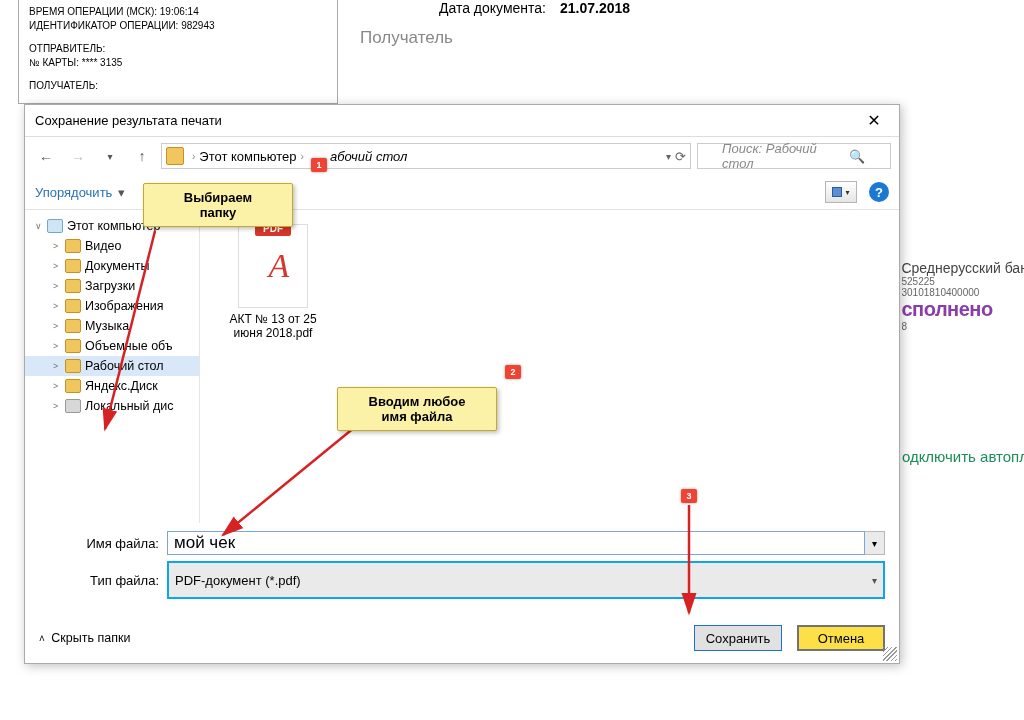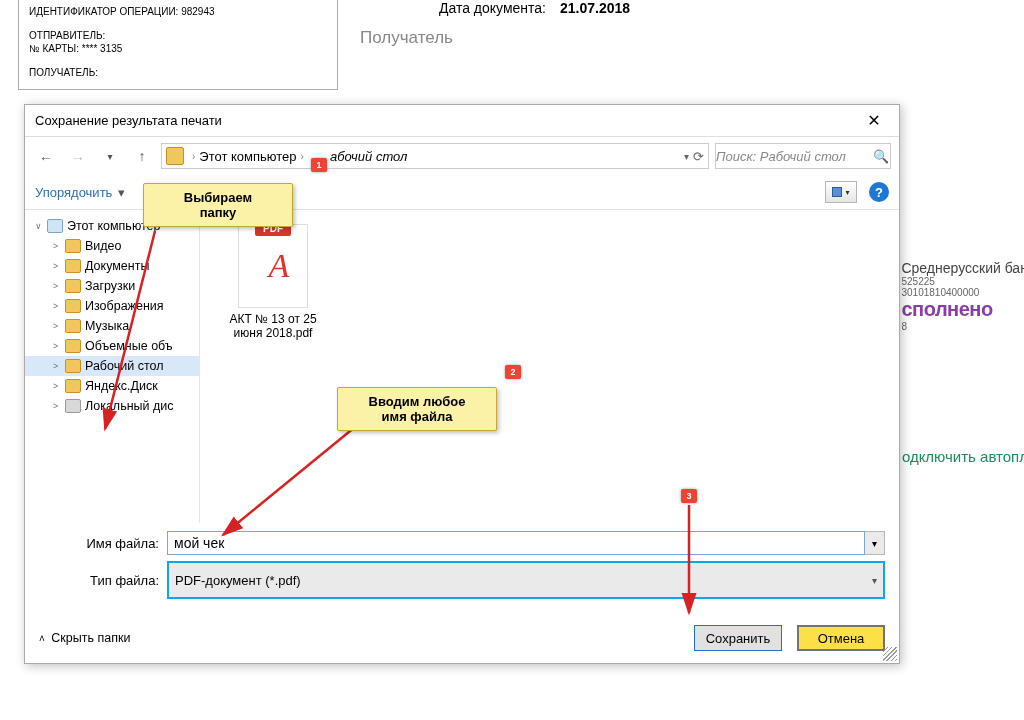--- a/index.html
+++ b/index.html
@@ -25,21 +25,21 @@
   .titlebar .ttl { font-size:13px; color:#000;}
   .titlebar .close { width:30px; text-align:center; font-size:16px; color:#000; cursor:pointer;}
 
   .navbar { display:flex; align-items:center; padding:6px 8px; gap:6px;}
   .navbtn { width:26px; height:26px; display:flex; align-items:center; justify-content:center; color:#555; font-size:14px;}
   .navbtn.disabled{ color:#bbb; }
   .addr { flex:1; display:flex; align-items:center; border:1px solid #ccc; height:26px; padding:0 4px; background:#fff;}
   .addr .folder-icon { width:18px; height:18px; background:#f0c75e; border:1px solid #c98f1f; border-radius:2px; margin-right:4px; position:relative;}
   .addr .chev { color:#888; margin:0 4px; font-size:10px;}
   .addr .trail { margin-left:auto; display:flex; align-items:center; gap:4px; color:#666;}
-  .search { width:176px; height:26px; border:1px solid #ccc; display:flex; align-items:center; padding:0 0; color:#888;}
+  .search { width:194px; height:26px; border:1px solid #ccc; display:flex; align-items:center; padding:0 24px; color:#888;}
   .search .sicon{ margin-left:auto; color:#555;}
 
   .toolbar { display:flex; align-items:center; padding:6px 10px; border-bottom:1px solid #e2e2e2;}
   .org { color:#2a72b5; font-size:13px;}
   .org .dd{ color:#555; margin-left:2px;}
   .toolbar .rightbtns{ margin-left:auto; display:flex; align-items:center; gap:12px;}
   .viewbtn { width:32px; height:22px; border:1px solid #b5b5b5; background:linear-gradient(#fff,#e5e5e5); display:flex; align-items:center; justify-content:center; font-size:11px; position:relative;}
   .viewbtn:after{ content:"▾"; font-size:8px; margin-left:3px; color:#333;}
   .help { width:20px; height:20px; border-radius:50%; background:#1c78d4; color:#fff; display:flex; align-items:center; justify-content:center; font-weight:bold; font-size:13px;}
 
@@ -57,21 +57,21 @@
   .content { flex:1; padding:14px 18px; position:relative; background:#fff;}
   .filetile{ width:110px; text-align:center;}
   .pdf-icon{ width:70px; height:84px; margin:0 auto 4px; position:relative; background:#fff; border:1px solid #ddd; display:flex; align-items:center; justify-content:center;padding-left:12px;}
   .pdf-badge{ position:absolute; top:-4px; left:50%; transform:translateX(-50%); background:#d6362b; color:#fff; font-size:10px; font-weight:bold; padding:2px 8px; border-radius:2px;}
   .pdf-a{ color:#d6362b; font-size:34px; font-family:Georgia,serif; font-style:italic;}
   .filetile .fname{ font-size:12px; line-height:1.2;}
 
   .bottom{ padding:8px 14px 12px; border-top:0; }
   .frow{ display:flex; align-items:center; margin-bottom:6px;}
   .frow .flab{ width:128px; text-align:right; padding-right:8px; font-size:13px; color:#000;}
-  .frow .finput{ flex:1; height:24px; border:1px solid #7aa5d6; padding:0 6px; font-size:14px; outline:none; background:#fff;}
+  .frow .finput{ flex:1; height:24px; border:1px solid #7aa5d6; padding:0 6px; font-size:17px; outline:none; background:#fff;}
   .frow .fsel{ flex:1; height:38px; border:2px solid #0ea5e9; background:#eaeaea; padding:0 6px; font-size:13px; display:flex; align-items:center; justify-content:space-between;}
   .frow .dd2{ font-size:10px; color:#555;}
 
   .footer{ display:flex; align-items:center; padding:8px 14px 12px;}
   .hide{ font-size:12.5px; color:#000; cursor:pointer;}
   .hide .car{ font-size:10px; margin-right:3px;}
   .footer .btns{ margin-left:auto; display:flex; gap:15px;}
   .btn{ min-width:88px; height:26px; border:2px solid #737373; background:#fde047; font-size:13px; display:flex; align-items:center; justify-content:center; cursor:pointer;}
   .btn.primary{ border:1.5px solid #1e6fcf; background:#e1e1e1;}
 
@@ -80,20 +80,21 @@
   .badge-n{ position:absolute; width:16px; height:14px; background:#e43; color:#fff; font-size:9px; font-weight:bold; border-radius:2px; display:flex; align-items:center; justify-content:center; z-index:21; box-shadow:0 0 3px rgba(0,0,0,.4);}
   svg.overlay{ position:absolute; top:0; left:0; pointer-events:none; z-index:19;}
   .resize{ position:absolute; right:2px; bottom:2px; width:14px; height:14px; background:repeating-linear-gradient(135deg,#999,#999 1px,transparent 1px,transparent 3px);}
 </style>
 </head>
 <body>
 
 <div class="bg-doc">
   <div class="bg-left">
     <div class="block">
+      <div>ВРЕМЯ ОПЕРАЦИИ (МСК): 19:06:14</div>
       <div>ИДЕНТИФИКАТОР ОПЕРАЦИИ: 982943</div>
     </div>
     <div class="block">
       <div>ОТПРАВИТЕЛЬ:</div>
       <div>№ КАРТЫ: **** 3135</div>
     </div>
     <div>ПОЛУЧАТЕЛЬ:</div>
   </div>
   <div class="bg-right">
     <div class="bg-row">

